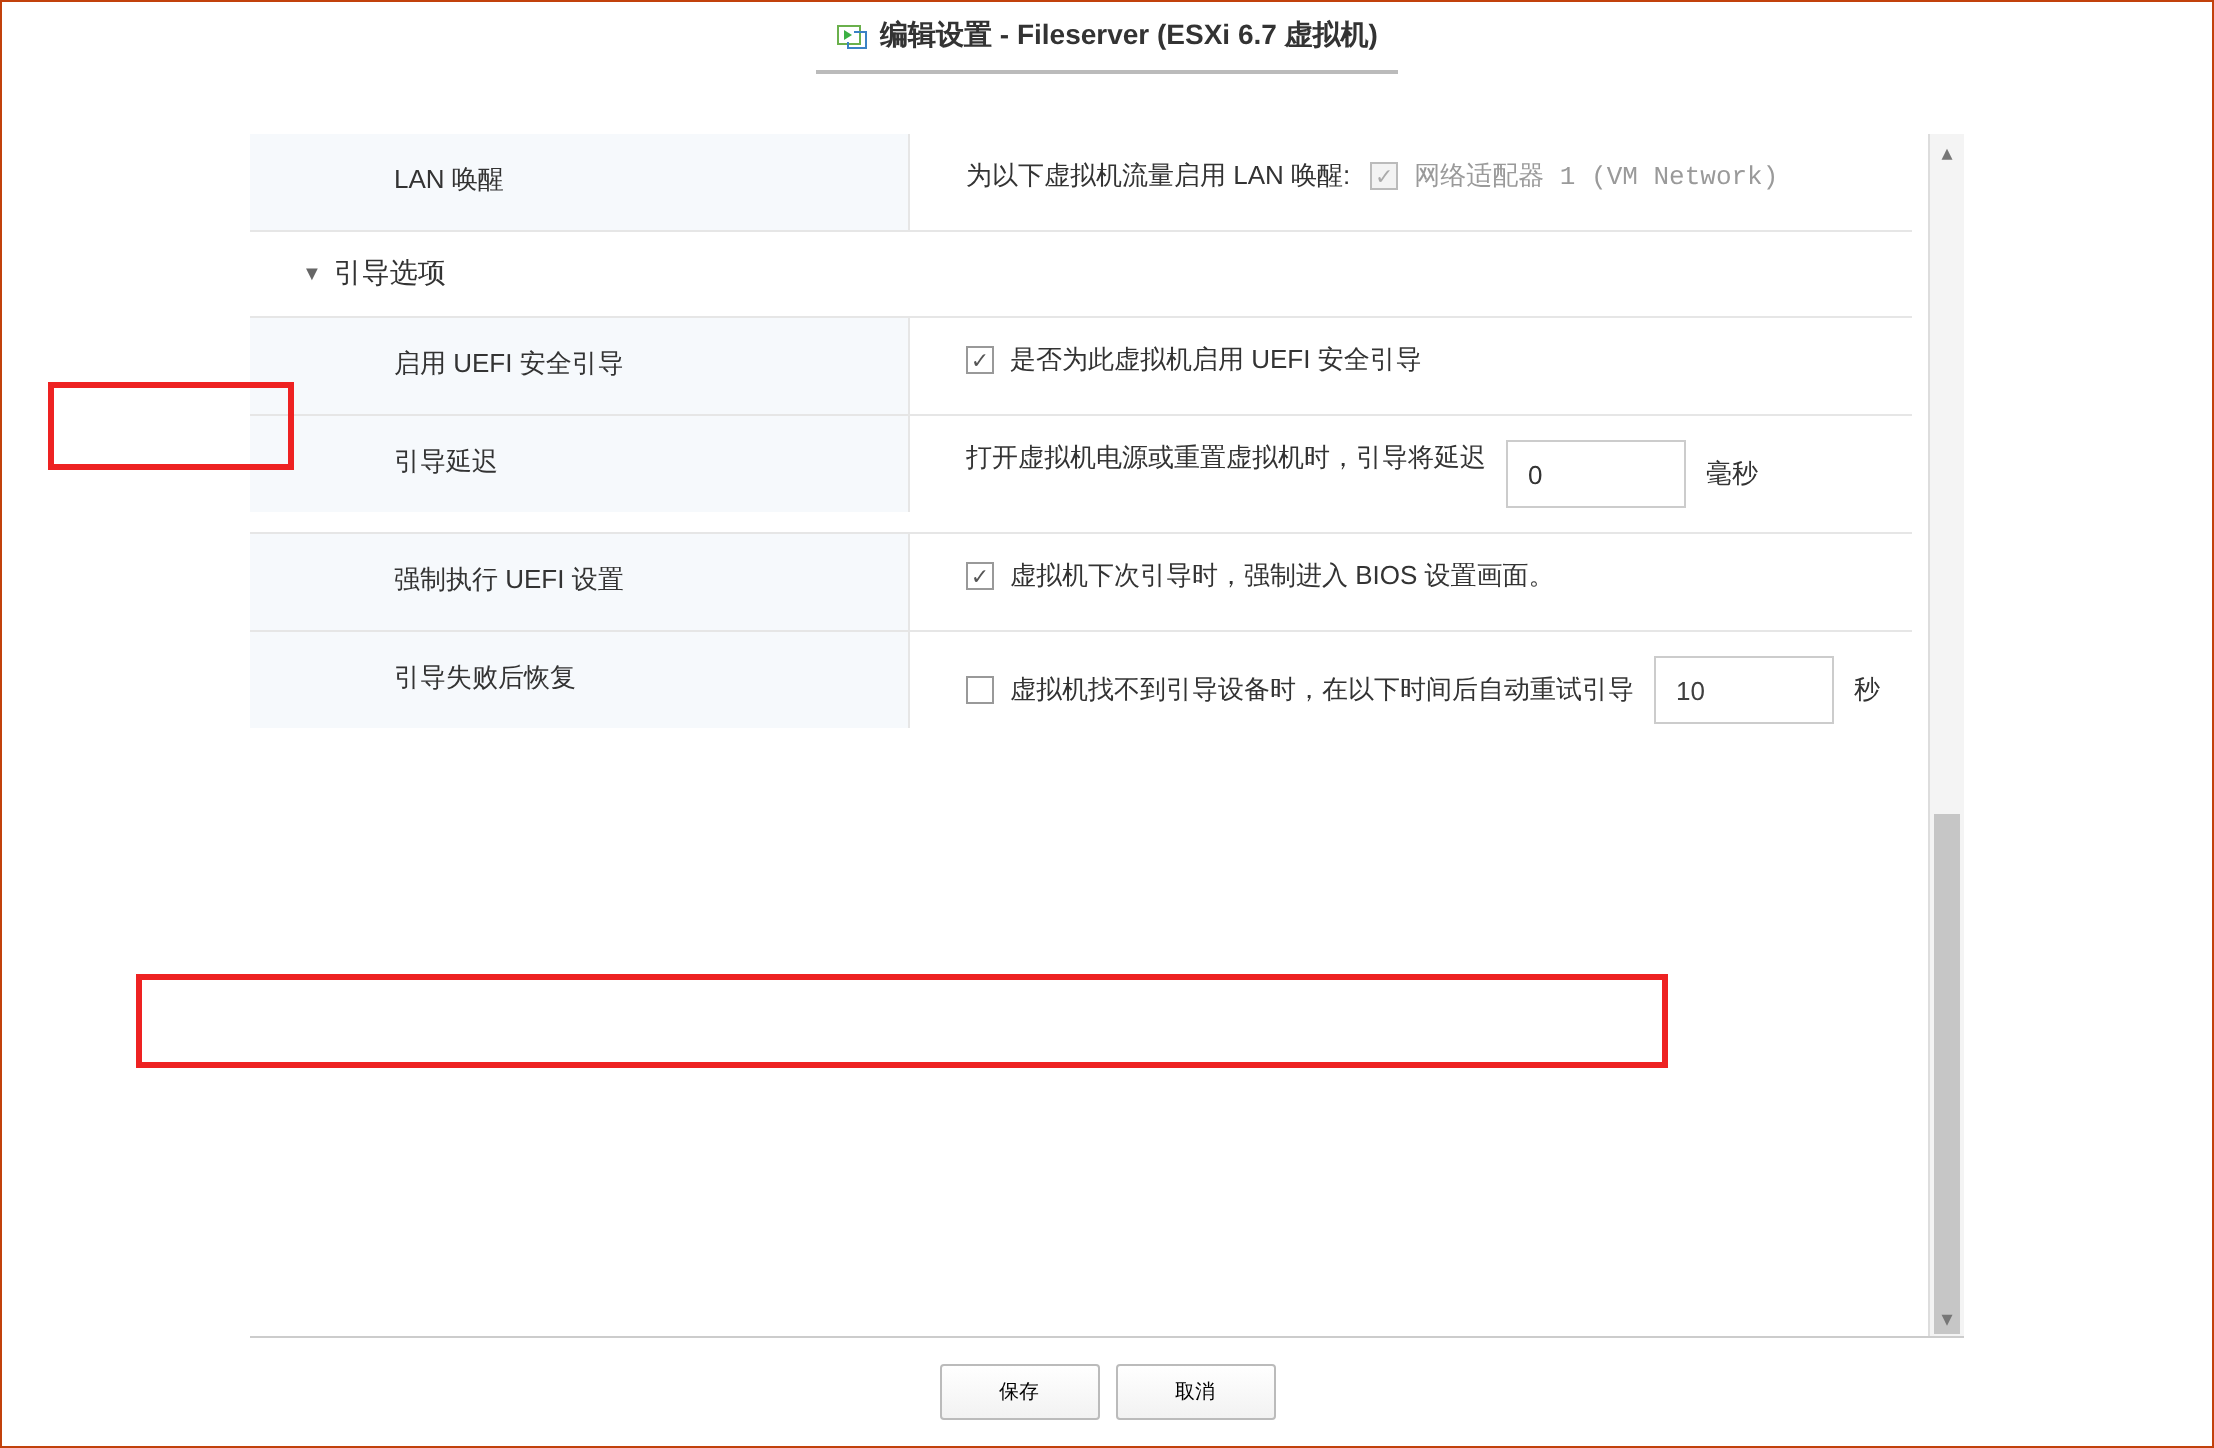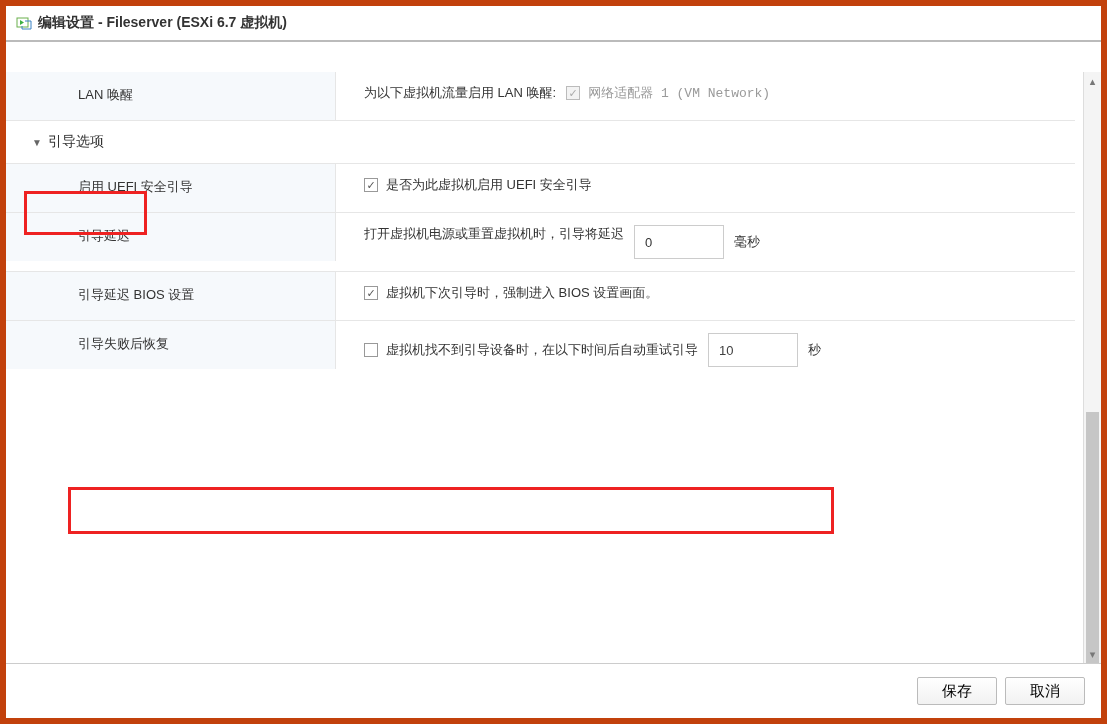--- a/index.html
+++ b/index.html
@@ -11,21 +11,22 @@
       width: 1107px;
       height: 724px;
       overflow: hidden;
       position: relative;
     }
     .dialog {
       width: 100%;
       height: 100%;
       display: flex;
       flex-direction: column;
-      border: 6px solid #c2410c;
+      border: 1px solid #c2410c;
+      align-items: center;
     }
     .titlebar {
       display: flex;
       align-items: center;
       padding: 6px 10px;
       background: #fff;
       border-bottom: 2px solid #bbb;
       height: 36px;
     }
     .titlebar .icon {
@@ -179,21 +180,21 @@
       padding: 13px 16px;
       gap: 8px;
       background: #fff;
     }
     .btn {
       min-width: 80px;
       height: 28px;
       border: 1px solid #bbb;
       background: linear-gradient(#fff, #f2f2f2);
       cursor: pointer;
-      font-size: 15px;
+      font-size: 10px;
       padding: 0 14px;
       border-radius: 2px;
     }
   </style>
 </head>
 <body>
 
 <div class="dialog">
 
   <div class="titlebar">
@@ -251,21 +252,21 @@
           <div>打开虚拟机电源或重置虚拟机时，引导将延迟</div>
           <div class="unit-line">
             <input class="small-input" value="0" style="">
             <span>毫秒</span>
           </div>
         </div>
       </div>
 
       <div class="row">
         <div class="label-cell indent">
-          <span>引导延迟 BIOS 设置</span>
+          <span>强制执行 UEFI 设置</span>
         </div>
         <div class="value-cell">
           <div class="chk">
             <span class="chkbox checked"></span>
             <span>虚拟机下次引导时，强制进入 BIOS 设置画面。</span>
           </div>
         </div>
       </div>
 
       <div class="row">

